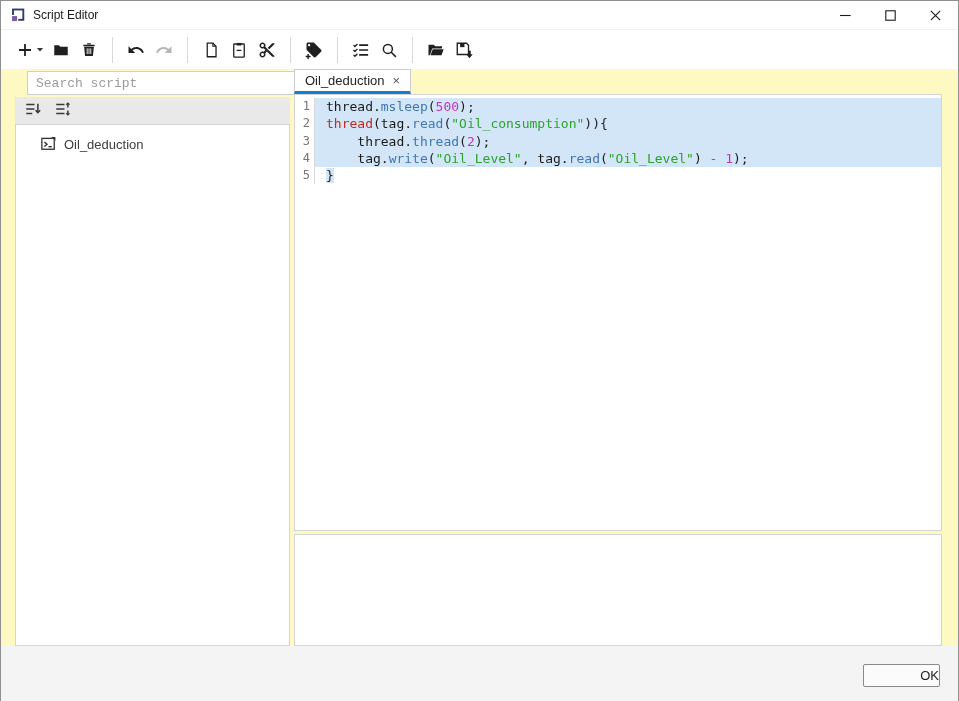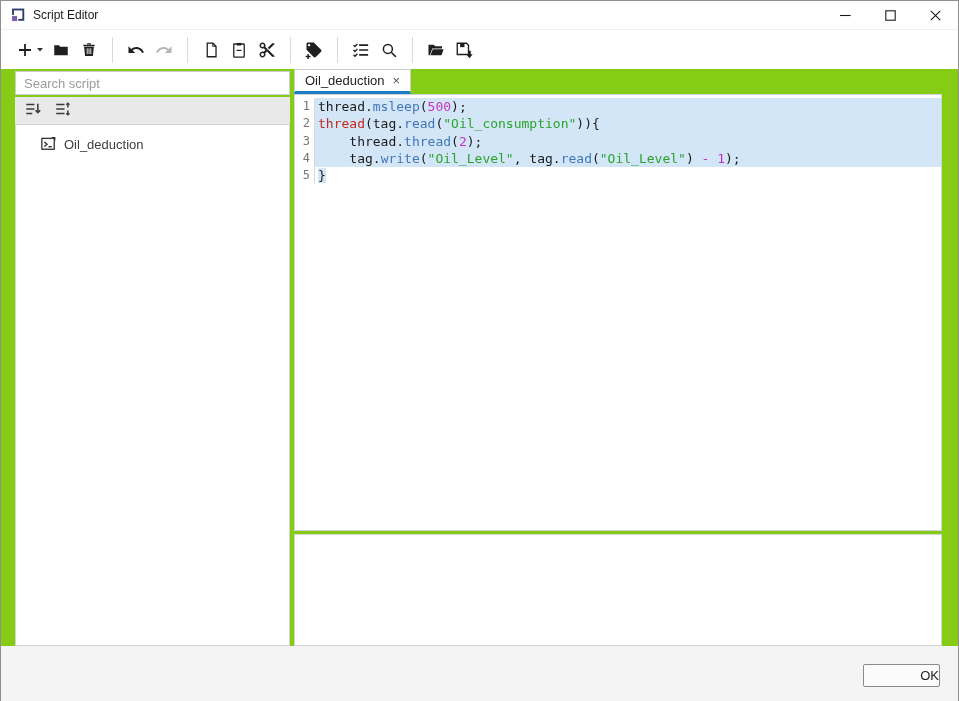--- a/index.html
+++ b/index.html
@@ -1,18 +1,18 @@
 <!DOCTYPE html>
 <html style="--accent: #1a7dc8; --selection: #d3e6f8; --keyword: #c4281c; --method: #4076b5; --string: #2aa32a; --number: #c333c3;"><head>
 <meta charset="utf-8">
 <style>
   * { margin:0; padding:0; box-sizing:border-box; }
   html,body { width:959px; height:701px; background:#fff; overflow:hidden;
               font-family:"Liberation Sans", sans-serif; }
-  #window { position:relative; width:959px; height:701px; background:#84cc16;
+  #window { position:relative; width:959px; height:701px; background:#fef9c3;
             border:1px solid #8f8f8f; }
 
   
   .titlebar { position:absolute; left:0; top:0; width:100%; height:28px;
               display:flex; align-items:center; background:#fff; }
   .app-icon { margin-left:9px; width:15px; height:15px; flex:0 0 auto; }
   .title-text { margin-left:8px; font-size:12px; color:#1a1a1a; }
   .win-controls { position:absolute; right:0; top:0; height:28px; display:flex; }
   .win-btn { width:45px; height:28px; display:flex; align-items:center;
              justify-content:center; color:#1a1a1a; }
@@ -25,22 +25,22 @@
   .tb-btn { height:30px; min-width:28px; padding:0 3px; border:none; background:transparent;
             display:flex; align-items:center; justify-content:center; color:#1f1f1f; cursor:pointer; }
   .tb-btn .ic { display:flex; align-items:center; }
   .tb-btn.disabled { color:#b5b5b5; }
   .tb-caret { margin-left:2px; display:flex; color:#333; }
   .tb-sep { width:1px; height:26px; background:#d9d9d9; margin:0 9px; }
 
   
   .sidebar { position:absolute; left:14px; top:70px; width:275px; height:575px; }
   .search-input { width:100%; height:24px; border:1px solid #cfcfcf; background:#fff;
-                  font-family:Liberation Sans, sans-serif; font-size:13px; color:#333;
-                  padding:0 8px; outline:none; display:block; }
+                  font-family:Liberation Mono, monospace; font-size:13px; color:#333;
+                  padding:0 8px; outline:none; display:block;margin-left:12px; }
   .search-input::placeholder { color:#9b9b9b; }
   .sort-bar { margin-top:2px; height:27px; background:#e9e9e9;
               display:flex; align-items:center; padding-left:6px; gap:6px; }
   .sort-btn { width:24px; height:22px; border:none; background:transparent; color:#3a3a3a;
               display:flex; align-items:center; justify-content:center; cursor:pointer; }
   .tree-panel { margin-top:0; height:522px; border:1px solid #d4d4d4; background:#fff;
                 padding-top:8px; overflow:hidden; }
   .tree-item { display:flex; align-items:center; gap:6px; padding-left:24px; height:22px;
                color:#3c3c3c; font-size:13px; cursor:pointer; }
   .tree-item .ic { display:flex; color:#2f2f2f; }
@@ -53,21 +53,21 @@
          border:1px solid #cccccc; border-bottom:3px solid var(--accent);
          font-size:13px; color:#222; cursor:pointer; }
   .tab-close { color:#555; font-size:13px; line-height:1; cursor:pointer; }
   .code-panel { position:relative; z-index:1; height:437px; border:1px solid #d4d4d4;
                 background:#fff; overflow:hidden; cursor:text; }
   .code-scroll { padding-top:3px; }
   .code-line { display:flex; height:17.3px; font-family:"DejaVu Sans Mono", monospace;
                font-size:13px; line-height:17.3px; }
   .gutter { flex:0 0 20px; text-align:right; padding-right:4px; color:#767676;
             border-right:1px solid #d9d9d9; background:#fff; font-size:12px; }
-  .line-content { flex:1; white-space:pre; padding-left:3px; color:#1b1b1b; }
+  .line-content { flex:1; white-space:pre; padding-left:11px; color:#1b1b1b; }
   .code-line.sel-full .line-content { background:var(--selection); }
   .sel-span { background:var(--selection); }
   .tok-plain   { color:#1b1b1b; }
   .tok-keyword { color:var(--keyword); }
   .tok-method  { color:var(--method); }
   .tok-string  { color:var(--string); }
   .tok-number  { color:var(--number); }
 
   .output-panel { margin-top:3px; height:112px; border:1px solid #d4d4d4; background:#fff; }
 

